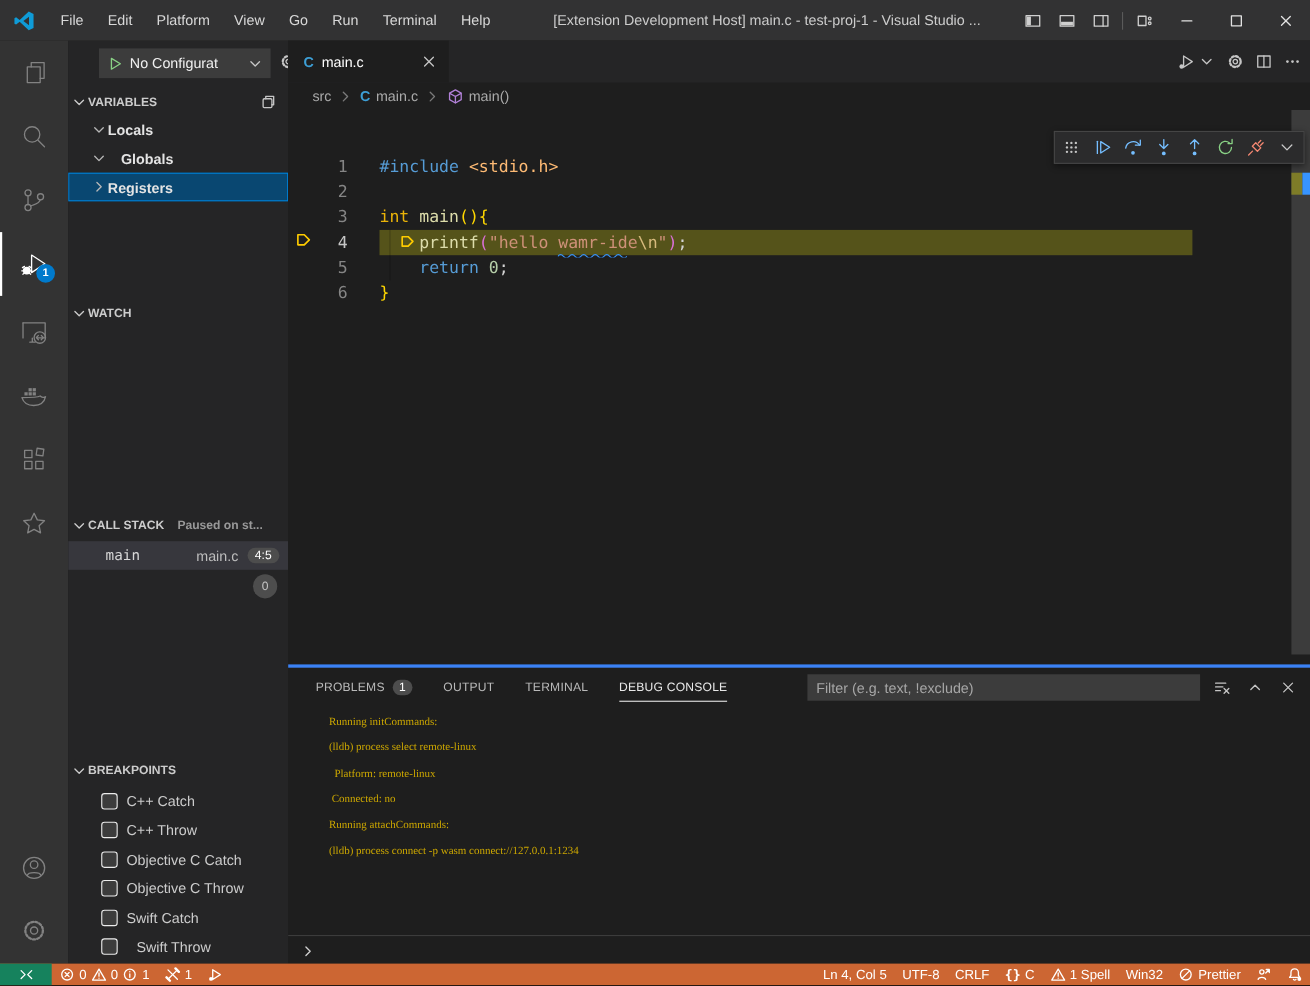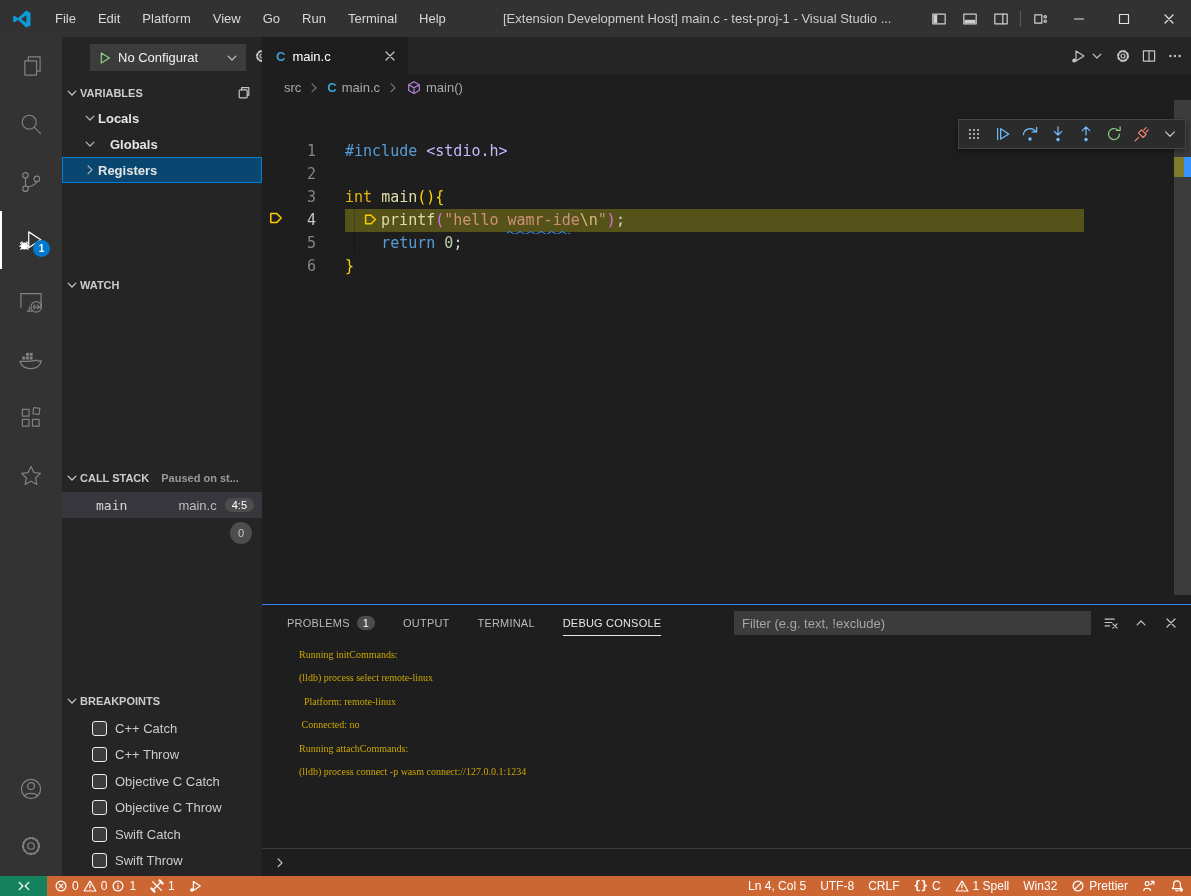--- a/index.html
+++ b/index.html
@@ -78,21 +78,21 @@
   .indent-guide { position:absolute; left:92px; top:109px; width:1px; height:46px; background:#00000038; }
   .overview { position:absolute; right:0; top:0; width:17px; height:504px; }
   .ov-slider { position:absolute; right:0; top:0; width:17px; height:495px; background:#79797957; }
   .ov-mark-line { position:absolute; right:7px; top:57px; width:10px; height:20px; background:#7e7c28; }
   .ov-mark-info { position:absolute; right:0; top:57px; width:7px; height:20px; background:#3794ff; }
   .float-toolbar { position:absolute; left:696px; top:19px; width:228px; height:30px; background:#2b2b2c; border:1px solid #454545; box-shadow:0 2px 6px #0007; display:flex; align-items:center; justify-content:space-between; padding:0 6px; }
   .float-toolbar .ic svg { width:18px; height:18px; }
   .blue { color:#75beff; } .green { color:#89d185; } .red { color:#f48771; } .grey { color:#c5c5c5; }
 
   
-  .panel { position:absolute; left:262px; top:604px; width:929px; height:272px; background:#1e1e1e; border-top:1px solid #3b82f6; }
+  .panel { position:absolute; left:262px; top:604px; width:929px; height:272px; background:#1e1e1e; border-top:3px solid #3b82f6; }
   .panel-tabs { position:absolute; left:25px; top:0; height:35px; display:flex; align-items:center; gap:28px; }
   .ptab { display:flex; align-items:center; gap:7px; font-size:11px; color:#b9b9b9; letter-spacing:.2px; height:35px; position:relative; }
   .ptab.active { color:#e7e7e7; }
   .ptab.active::after { content:""; position:absolute; left:0; right:0; bottom:4px; height:1px; background:#e7e7e7; }
   .ptab .pill { margin:0; background:#4d4d4d; font-size:11px; padding:1px 6px; border-radius:9px; }
   .panel-filter { position:absolute; left:472px; top:6px; width:357px; height:24px; background:#3c3c3c; color:#a6a6a6; font-size:13px; display:flex; align-items:center; padding-left:8px; }
   .panel-icons { position:absolute; right:12px; top:0; height:35px; display:flex; align-items:center; gap:14px; color:#c5c5c5; }
   .console { position:absolute; left:37px; top:38px; font-family:Liberation Serif, serif; font-size:10px; line-height:23.4px; color:#cca700; white-space:pre; }
   .console-input { position:absolute; left:0; right:0; top:243px; height:28px; border-top:1px solid #3c3c3c; display:flex; align-items:center; }
   .console-input .chev { margin-left:10px; color:#d0d0d0; }
@@ -415,21 +415,21 @@
           <span>Objective C Catch</span>
         </div>
         <div class="bp-row" style="top: 757.5px;">
           <span class="bp-check"></span>
           <span>Objective C Throw</span>
         </div>
         <div class="bp-row" style="top: 784px;">
           <span class="bp-check"></span>
           <span>Swift Catch</span>
         </div>
-        <div class="bp-row" style="top: 810.5px;">
+        <div class="bp-row" style="top: 810.5px; gap: 9px;">
           <span class="bp-check"></span>
           <span>Swift Throw</span>
         </div>
       </div>
   </div>
 
   <div class="editor-col">
     <div class="tabbar">
       <div class="tab">
         <span class="langC">C</span>
@@ -527,21 +527,21 @@
         </div>
       <div id="gutter">
           <div class="gutter-num" style="top: 40px; left: 24px;">1</div>
           <div class="gutter-num" style="top: 63px; left: 24px;">2</div>
           <div class="gutter-num" style="top: 86px; left: 24px;">3</div>
           <div class="gutter-num active" style="top: 109px; left: 24px;">4</div>
           <div class="gutter-num" style="top: 132px; left: 24px;">5</div>
           <div class="gutter-num" style="top: 155px; left: 24px;">6</div>
         </div>
       <div id="code-lines">
-          <div class="code-line" style="top: 40px;"><span style="color: rgb(86, 156, 214);">#include</span><span style="color: rgb(212, 212, 212);"> </span><span style="color: #c4b5fd; text-align: center;">&lt;stdio.h&gt;</span></div>
+          <div class="code-line" style="top: 40px;"><span style="color: rgb(86, 156, 214);">#include</span><span style="color: rgb(212, 212, 212);"> </span><span style="color: #fdba74; text-align: center;">&lt;stdio.h&gt;</span></div>
           <div class="code-line" style="top: 63px;"></div>
           <div class="code-line" style="top: 86px;"><span style="color: #eab308;">int</span><span style="color: rgb(212, 212, 212);"> </span><span style="color: rgb(220, 220, 170);">main</span><span style="color: rgb(255, 215, 0);">(){</span></div>
           <div class="code-line" style="top: 109px;"><span style="color: rgb(212, 212, 212);">  </span><span class="inline-arrow ic"><svg viewBox="0 0 16 16" aria-hidden="true">
                 <g fill="none" stroke="currentColor" stroke-width="1.5" stroke-linejoin="round">
                   <path d="M2.8 3.4h5.8L13.2 8l-4.6 4.6H2.8z"></path>
                 </g>
               </svg></span><span style="color: rgb(220, 220, 170);">printf</span><span style="color: rgb(218, 112, 214);">(</span><span style="color: rgb(206, 145, 120);">"hello wamr-ide</span><span style="color: rgb(215, 186, 125);">\n</span><span style="color: rgb(206, 145, 120);">"</span><span style="color: rgb(218, 112, 214);">)</span><span style="color: rgb(212, 212, 212);">;</span></div>
           <div class="code-line" style="top: 132px;"><span style="color: rgb(212, 212, 212);">    </span><span style="color: rgb(86, 156, 214);">return</span><span style="color: rgb(212, 212, 212);"> </span><span style="color: rgb(181, 206, 168);">0</span><span style="color: rgb(212, 212, 212);">;</span></div>
           <div class="code-line" style="top: 155px;"><span style="color: rgb(255, 215, 0);">}</span></div>
         </div>

